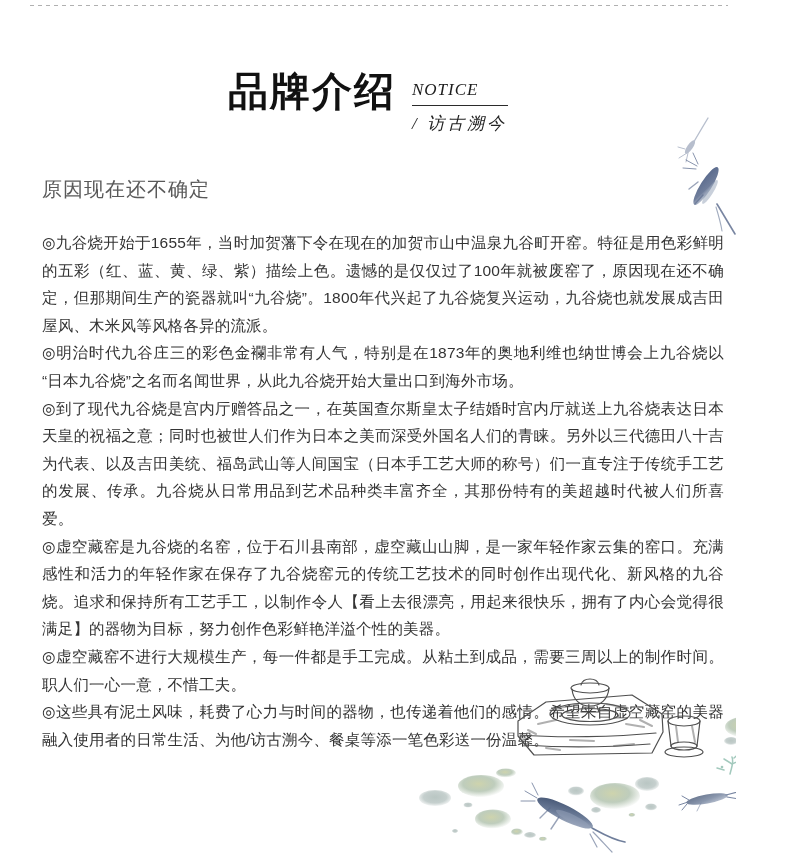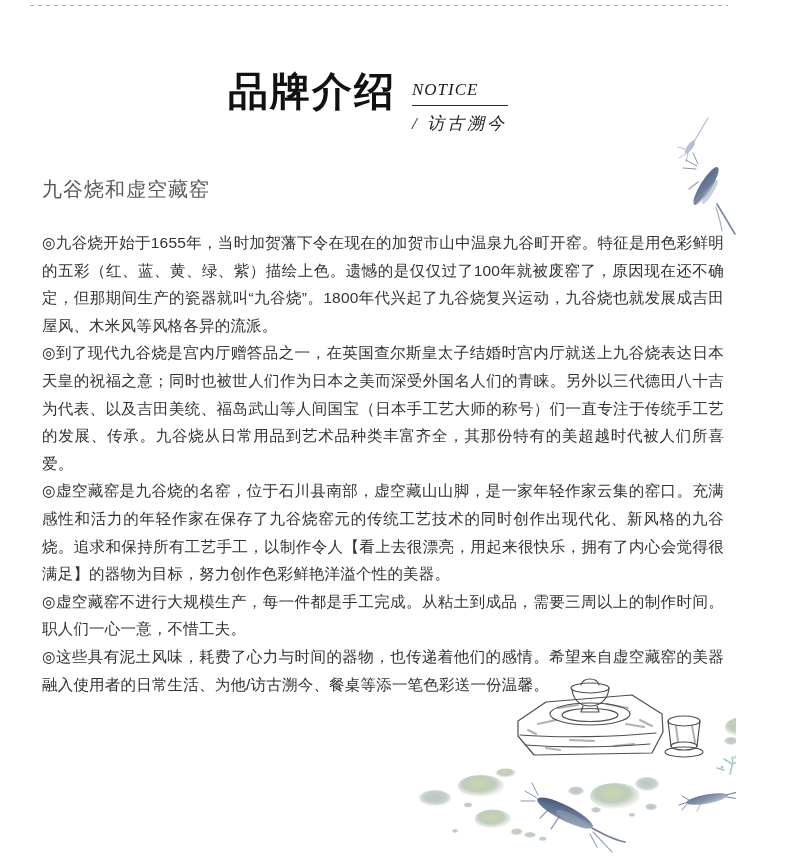--- a/index.html
+++ b/index.html
@@ -81,23 +81,24 @@
       <path class="inkline" stroke-width="1" opacity="0.7" d="M49 50 l-11 -6 M50 48 l-5 -11 M48 53 l-13 -1"></path>
       <ellipse cx="58" cy="70" rx="5.6" ry="22" transform="rotate(32 58 70)" fill="url(#inkgrad)"></ellipse>
       <ellipse cx="62" cy="76" rx="3" ry="14" transform="rotate(32 62 76)" fill="#93a1b8" opacity="0.5"></ellipse>
       <path class="inkline" stroke-width="1.4" opacity="0.6" d="M50 66 l-9 7 M55 79 l-8 9"></path>
       <path class="inkline" stroke-width="1.6" opacity="0.8" d="M69 88 C75 98 81 108 87 118"></path>
       <path class="inkline" stroke-width="1.1" opacity="0.55" d="M68 91 C71 101 73 108 74 115"></path>
     </g>
   </svg>
 
   <main class="article">
-    <h2 class="section-heading">九谷烧和虚空藏窑</h2>
+    <h2 class="section-heading">原因现在还不确定</h2>
     <div class="body">
       <p>◎九谷烧开始于1655年，当时加贺藩下令在现在的加贺市山中温泉九谷町开窑。特征是用色彩鲜明的五彩（红、蓝、黄、绿、紫）描绘上色。遗憾的是仅仅过了100年就被废窑了，原因现在还不确定，但那期间生产的瓷器就叫“九谷烧”。1800年代兴起了九谷烧复兴运动，九谷烧也就发展成吉田屋风、木米风等风格各异的流派。</p>
+      <p>◎明治时代九谷庄三的彩色金襴非常有人气，特别是在1873年的奥地利维也纳世博会上九谷烧以“日本九谷烧”之名而名闻世界，从此九谷烧开始大量出口到海外市场。</p>
       <p>◎到了现代九谷烧是宫内厅赠答品之一，在英国查尔斯皇太子结婚时宫内厅就送上九谷烧表达日本天皇的祝福之意；同时也被世人们作为日本之美而深受外国名人们的青睐。另外以三代德田八十吉为代表、以及吉田美统、福岛武山等人间国宝（日本手工艺大师的称号）们一直专注于传统手工艺的发展、传承。九谷烧从日常用品到艺术品种类丰富齐全，其那份特有的美超越时代被人们所喜爱。</p>
       <p>◎虚空藏窑是九谷烧的名窑，位于石川县南部，虚空藏山山脚，是一家年轻作家云集的窑口。充满感性和活力的年轻作家在保存了九谷烧窑元的传统工艺技术的同时创作出现代化、新风格的九谷烧。追求和保持所有工艺手工，以制作令人【看上去很漂亮，用起来很快乐，拥有了内心会觉得很满足】的器物为目标，努力创作色彩鲜艳洋溢个性的美器。</p>
       <p>◎虚空藏窑不进行大规模生产，每一件都是手工完成。从粘土到成品，需要三周以上的制作时间。职人们一心一意，不惜工夫。</p>
       <p>◎这些具有泥土风味，耗费了心力与时间的器物，也传递着他们的感情。希望来自虚空藏窑的美器融入使用者的日常生活、为他/访古溯今、餐桌等添一笔色彩送一份温馨。</p>
     </div>
   </main>
 
   <svg class="bottom-art" viewBox="0 0 400 187" aria-hidden="true">
     <defs>
       <radialGradient id="washA" cx="0.45" cy="0.4" r="0.62">

